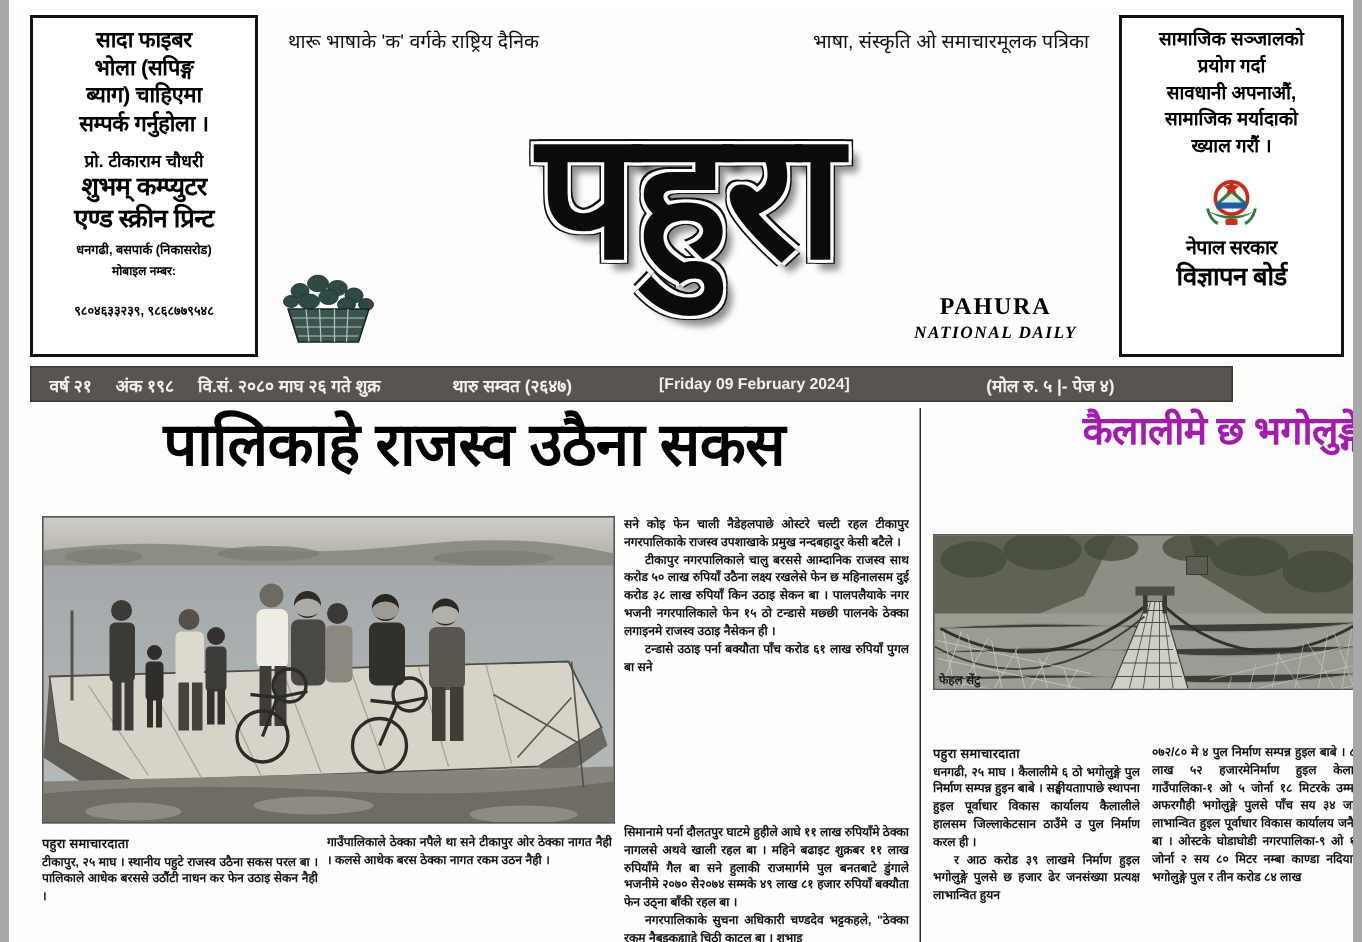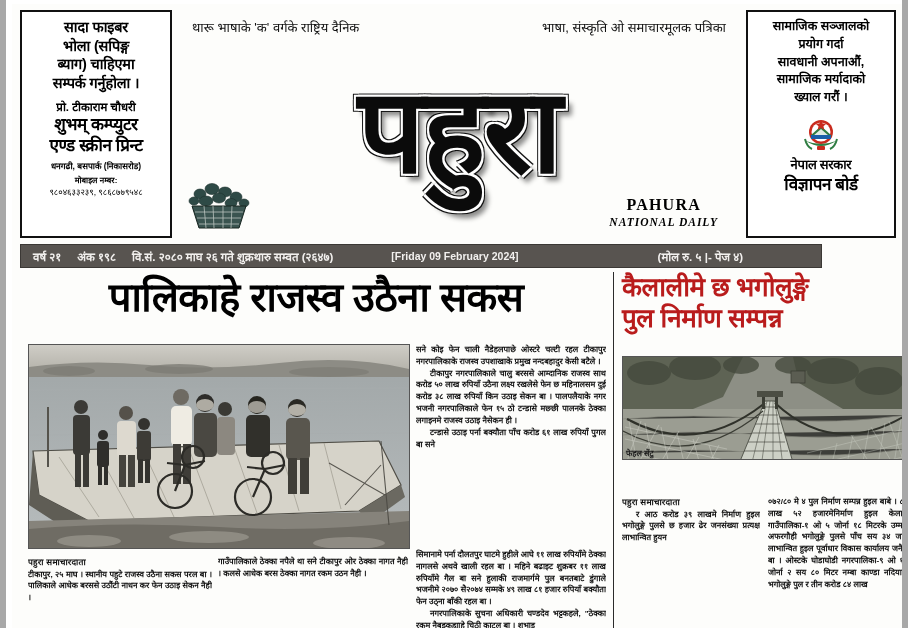--- a/index.html
+++ b/index.html
@@ -39,21 +39,21 @@
   }
   .ad-box.right { width: 150px; }
   .ad-line {
     font-size: 14.5px; line-height: 1.28; color: #000;
     font-weight: 600; letter-spacing: -0.2px;
   }
   .ad-sub1 { font-size: 11.5px; font-weight: 700; margin-top: 7px; }
   .ad-big { font-size: 17px; font-weight: 900; line-height: 1.15; margin-top: 1px; letter-spacing: -0.4px;}
   .ad-addr { font-size: 8.5px; font-weight: 700; margin-top: 5px; }
   .ad-phone-lbl { font-size: 8px; font-weight: 700; margin-top: 3px; }
-  .ad-phone { font-size: 8.5px; font-weight: 400; margin-top: 1px; }
+  .ad-phone { font-size: 8.5px; font-weight: 700; margin-top: 16px; }
 
   .ad-r-line { font-size: 12.5px; line-height: 1.42; font-weight: 600; }
   .emblem {
     width: 40px; height: 38px; margin: 8px auto 2px;
     position: relative;
   }
   .gov-line1 { font-size: 13px; font-weight: 800; letter-spacing: -0.3px;}
   .gov-line2 { font-size: 17px; font-weight: 900; letter-spacing: -0.4px; margin-top: -1px;}
 
   .center-head {
@@ -104,38 +104,38 @@
     width: 802px; height: 24px;
     background: #585450;
     color: #f2f0ee;
     display: flex; align-items: center;
     font-size: 11.5px; font-weight: 700;
     border: 1px solid #3b3835;
   }
   .datebar span { white-space: nowrap; }
   .db-a { margin-left: 12px; }
   .db-b { margin-left: 16px; }
-  .db-c { }
+  .db-c { margin-left: 48px; }
   .db-d { margin-left: 58px; font-family: "Liberation Sans", sans-serif; font-size: 10.5px;}
   .db-e { margin-left: auto; margin-right: 78px; }
 
   
   .hl-left {
     position: absolute; left: 14px; top: 272px;
     width: 580px;
     font-size: 40px; font-weight: 900; line-height: 1.05;
     letter-spacing: -0.5px; color: #000;
     text-align: center;
   }
   .hl-right {
     position: absolute; left: 610px; top: 268px;
     width: 286px;
     font-size: 26px; font-weight: 900; line-height: 1.18;
-    letter-spacing: -0.4px; color: #b91c1c;
-    text-align: left;
+    letter-spacing: -0.4px; color: #a21caf;
+    text-align: right;
   }
 
   
   .vdiv {
     position: absolute; left: 601px; top: 268px;
     width: 1px; height: 356px; background: #2b2b2b;
   }
 
   
   .photo {
@@ -265,21 +265,20 @@
     <span class="db-b">वि.सं. २०८० माघ  २६ गते शुक्र</span>
     <span class="db-c">थारु सम्वत (२६४७)</span>
     <span class="db-d">[Friday 09 February 2024]</span>
     <span class="db-e">(मोल रु. ५ |- पेज ४)</span>
   </div>
 
   <div class="hl-left">पालिकाहे राजस्व उठैना सकस</div>
 
   <div class="hl-right">
     <div>कैलालीमे छ भगोलुङ्गे</div>
-    <div>पुल निर्माण सम्पन्न</div>
   </div>
 
   <div class="vdiv"></div>
 
   <div class="photo" id="photo-ferry">
     <svg width="380" height="203" viewBox="0 0 380 203" preserveAspectRatio="none">
       <defs>
         <linearGradient id="water" x1="0" y1="0" x2="0" y2="1">
           <stop offset="0%" stop-color="#9fa5a6"></stop>
               <stop offset="100%" stop-color="#b7bcbd"></stop>
@@ -488,20 +487,21 @@
     <p class="noind">गाउँपालिकाले ठेक्का नपैले था सने टीकापुर ओर ठेक्का नागत नैही । कलसे आधेक बरस ठेक्का नागत रकम उठन नैही ।</p>
   </div>
 
   <div class="col" id="col-l3">
     <p class="noind">सिमानामे पर्ना दौलतपुर घाटमे हुहीले आघे ११ लाख रुपियाँमे ठेक्का नागलसे अथवे खाली रहल बा । महिने बढाइट शुक्रबर ११ लाख रुपियाँमे गैल बा सने हुलाकी राजमार्गमे पुल बनतबाटे डुंगाले भजनीमे २०७० सेे२०७४ सम्मके ४९ लाख ८१ हजार रुपियाँ बक्यौता फेन उठ्ना बाँकी रहल बा ।</p>
     <p>नगरपालिकाके सुचना अधिकारी चण्डदेव भट्टकहले, "ठेक्का रकम नैबुझ्कुह्याहे चिठी काटल बा । शुभाइ</p>
   </div>
 
   <div class="col" id="col-r1">
     <p class="noind byline-name">पहुरा समाचारदाता</p>
+    <p class="noind">धनगढी, २५ माघ । कैलालीमे ६ ठो भगोलुङ्गे पुल निर्माण सम्पन्न हुइन बाबे । सङ्घीयताापाछे स्थापना हुइल पूर्वाधार विकास कार्यालय कैलालीले हालसम जिल्लाकेटसान ठाउँमे उ पुल निर्माण करल ही ।</p>
     <p>र आठ करोड ३९ लाखमे निर्माण हुइल भगोलुङ्गे पुलसे छ हजार ढेर जनसंख्या प्रत्यक्ष लाभान्वित हुयन</p>
   </div>
 
   <div class="col" id="col-r2">
     <p class="noind">०७२/८० मे ४ पुल निर्माण सम्पन्न हुइल बाबे । ८३ लाख ५२ हजारमेनिर्माण हुइल केलारी गाउँपालिका-१ ओ ५ जोर्ना १८ मिटरके उम्मरा अफरगौही भगोलुङ्गे पुलसे पाँच सय ३४ जाने लाभान्वित हुइल पूर्वाधार विकास कार्यालय जनैले बा । ओस्टके घोडाघोडी नगरपालिका-९ ओ १० जोर्ना २ सय ८० मिटर नम्बा काण्डा नदियाके भगोलुङ्गे पुल र तीन करोड ८४ लाख</p>
     <p></p>
   </div>
 
 </div>
 </div>

